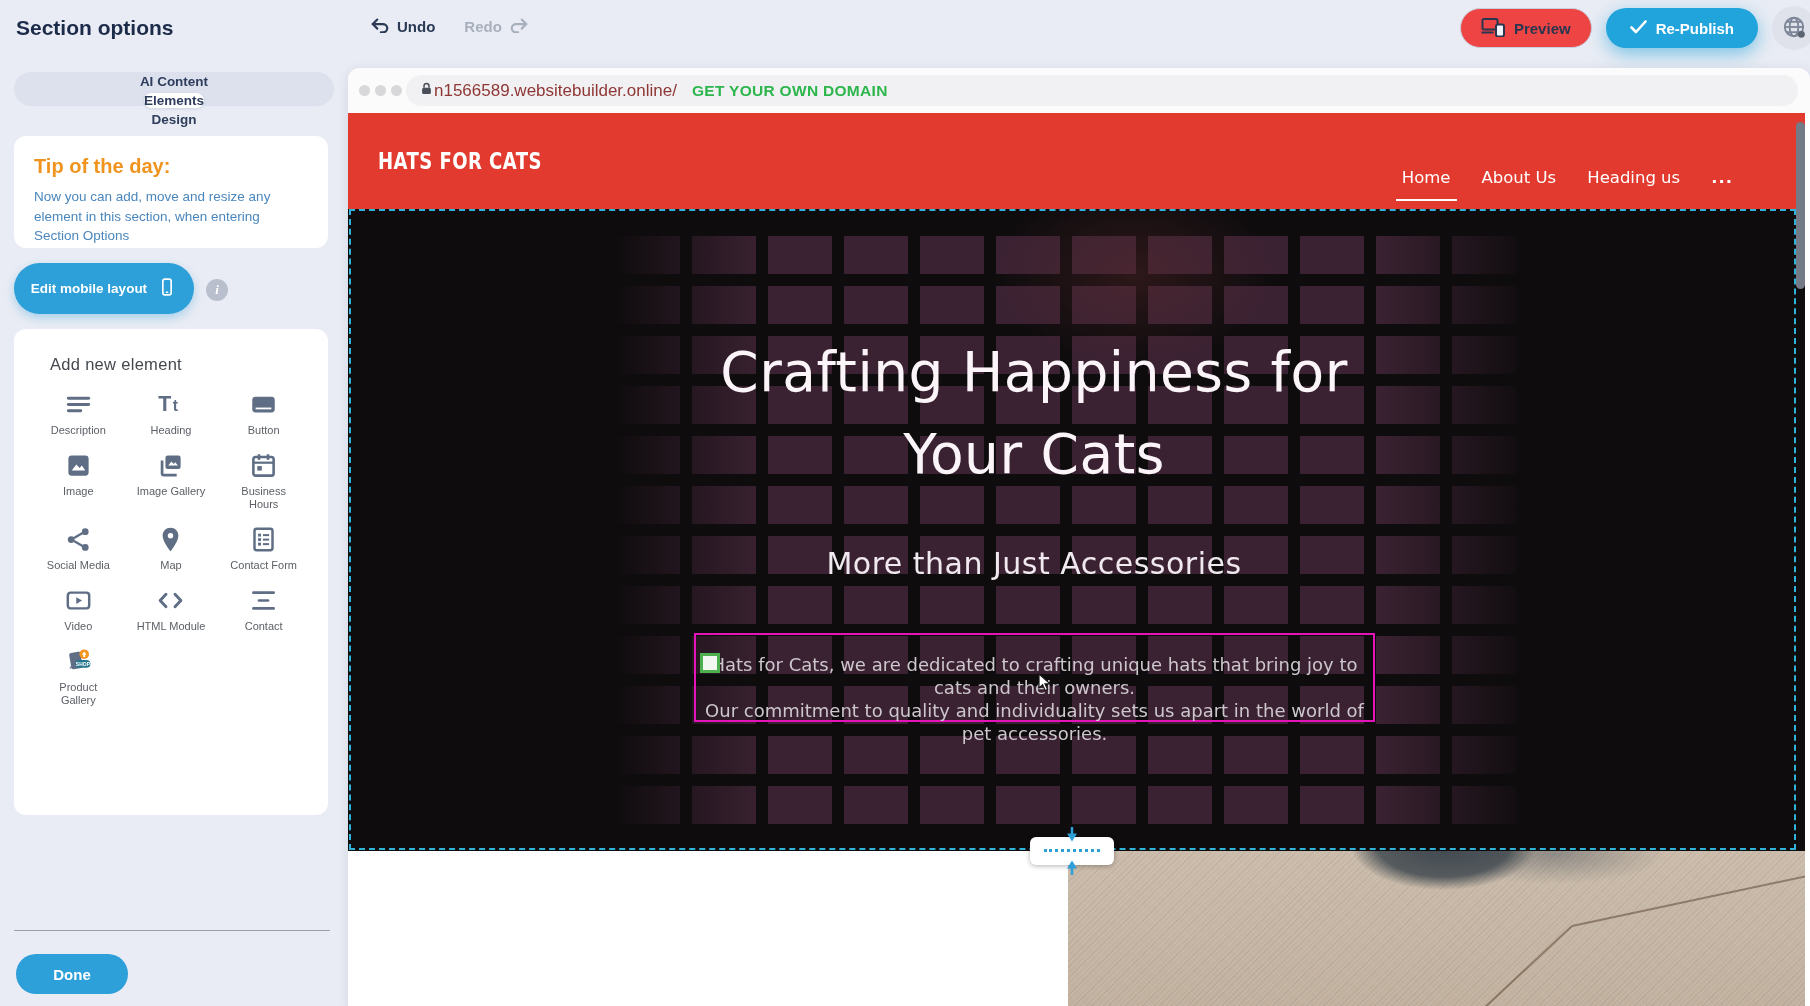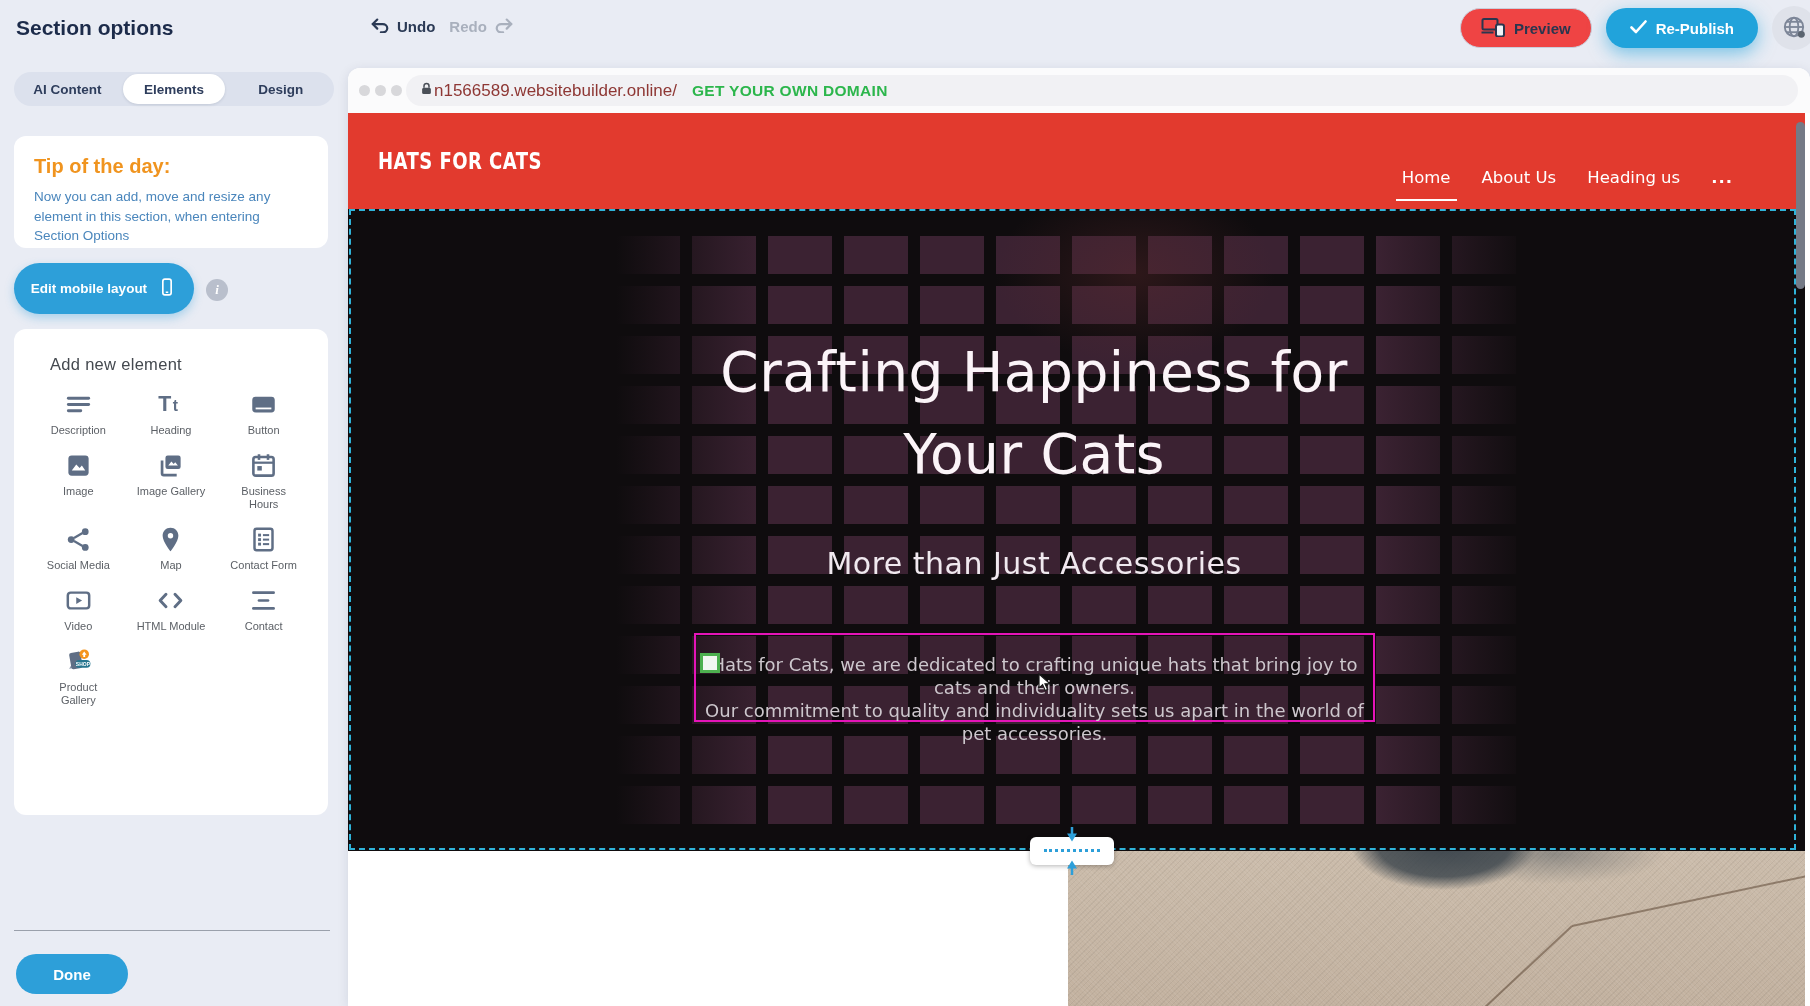--- a/index.html
+++ b/index.html
@@ -1,31 +1,31 @@
 <!DOCTYPE html>
 <html style="--accent-blue: #2d9fd9; --republish-blue: #21a3db; --header-red: #e23a2e; --selection-pink: #e414b8; --selection-teal: #2fb3d9; --tip-orange: #f0941f; --domain-green: #2cb64c; --url-text: #8e3734;"><head>
 <meta charset="utf-8">
 <style>
   * { margin:0; padding:0; box-sizing:border-box; }
   html,body { width:1810px; height:1006px; overflow:hidden; }
   body { background:#e9ecf4; font-family:"Liberation Sans",sans-serif; position:relative; }
 
   
   .panel-title { position:absolute; left:16px; top:16px; font-size:21px; font-weight:700; color:#1c2b4a; }
-  .undoredo { position:absolute; left:370px; top:17px; display:flex; align-items:center; gap:14px; }
+  .undoredo { position:absolute; left:370px; top:17px; display:flex; align-items:center; gap:29px; }
   .ur-btn { display:flex; align-items:center; gap:7px; background:none; border:none; cursor:pointer; font-family:inherit; }
   .ur-btn .lbl { font-size:15px; font-weight:700; color:#2b3a55; }
   .ur-btn.disabled .lbl { color:#a9b0bd; font-weight:600; }
   .topbar-right { position:absolute; right:0; top:0; height:56px; display:flex; align-items:center; }
   .btn-preview { display:flex; align-items:center; gap:9px; height:40px; padding:0 20px; border:1.5px solid #c9cedb; border-radius:20px; background:#ef4444; font-family:inherit; font-size:15px; font-weight:700; color:#29364f; cursor:pointer; }
   .btn-republish { display:flex; align-items:center; gap:9px; height:40px; padding:0 24px; margin-left:14px; border:none; border-radius:20px; background:var(--republish-blue,#21a3db); box-shadow:0 6px 18px rgba(33,163,219,.55); font-family:inherit; font-size:15px; font-weight:700; color:#fff; cursor:pointer; }
   .btn-globe { width:44px; height:44px; border-radius:50%; background:#dfe2ea; border:none; margin-left:14px; margin-right:-6px; display:flex; align-items:center; justify-content:center; cursor:pointer; }
 
   
-  .tabs { position:absolute; left:14px; top:72px; width:320px; height:34px; background:#dce1ed; border-radius:17px; display:flex; align-items:center; }
+  .tabs { position:absolute; left:14px; top:72px; width:320px; height:34px; background:#dce1ed; border-radius:17px; display:flex; align-items:center;flex-direction:column; }
   .tab { flex:1; height:30px; margin:2px; border:none; background:none; border-radius:15px; font-family:inherit; font-size:13.5px; font-weight:700; color:#2e3d5c; cursor:pointer; }
   .tab.active { background:#fff; box-shadow:0 1px 3px rgba(20,30,60,.12); }
   .tip-card { position:absolute; left:14px; top:136px; width:314px; height:112px; background:#fff; border-radius:12px; padding:19px 20px; }
   .tip-title { font-size:20px; font-weight:700; color:var(--tip-orange,#f0941f); }
   .tip-body { margin-top:9px; font-size:13.5px; line-height:1.45; color:#4a86bc; }
   .btn-mobile { position:absolute; left:14px; top:263px; width:180px; height:51px; border:none; border-radius:26px; background:var(--accent-blue,#2d9fd9); color:#fff; display:flex; align-items:center; justify-content:center; gap:10px; font-family:inherit; font-size:13.5px; font-weight:700; cursor:pointer; box-shadow:0 4px 10px rgba(45,159,217,.35); }
   .info-dot { position:absolute; left:206px; top:279px; width:22px; height:22px; border-radius:50%; background:#b9bfcc; color:#fff; font-size:13px; font-weight:700; display:flex; align-items:center; justify-content:center; font-family:"Liberation Serif",serif; font-style:italic; cursor:pointer; }
   .add-card { position:absolute; left:14px; top:329px; width:314px; height:486px; background:#fff; border-radius:12px; }
   .add-title { position:absolute; left:36px; top:26px; font-size:16.5px; color:#44494f; letter-spacing:.3px; }
   .el-grid { position:absolute; left:18px; top:62px; width:278px; display:grid; grid-template-columns:repeat(3,1fr); row-gap:15px; }

